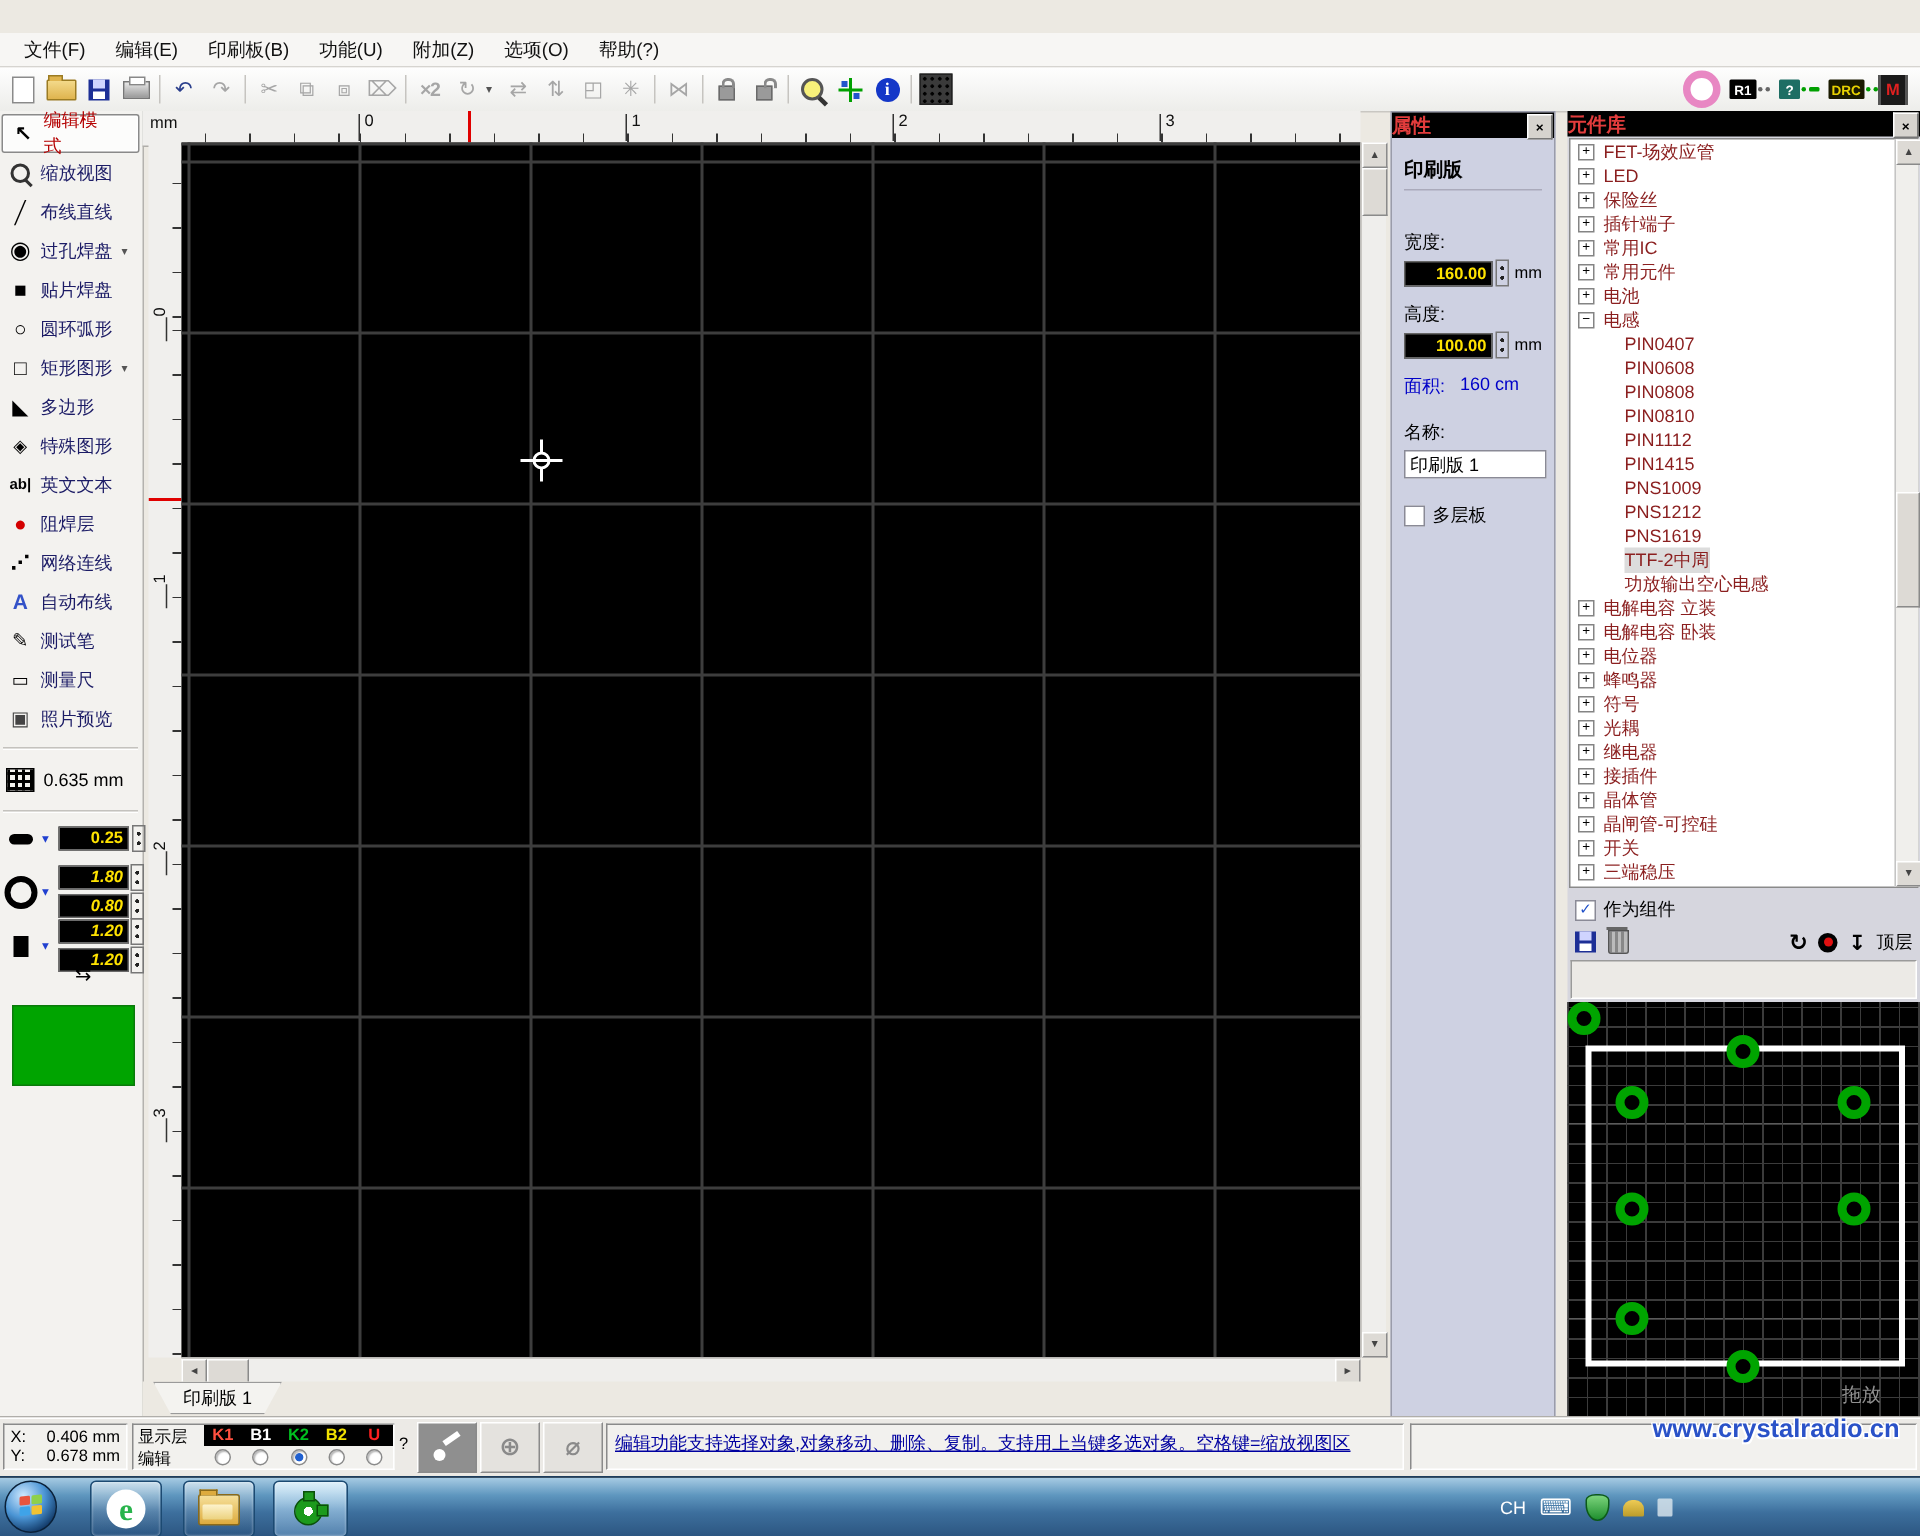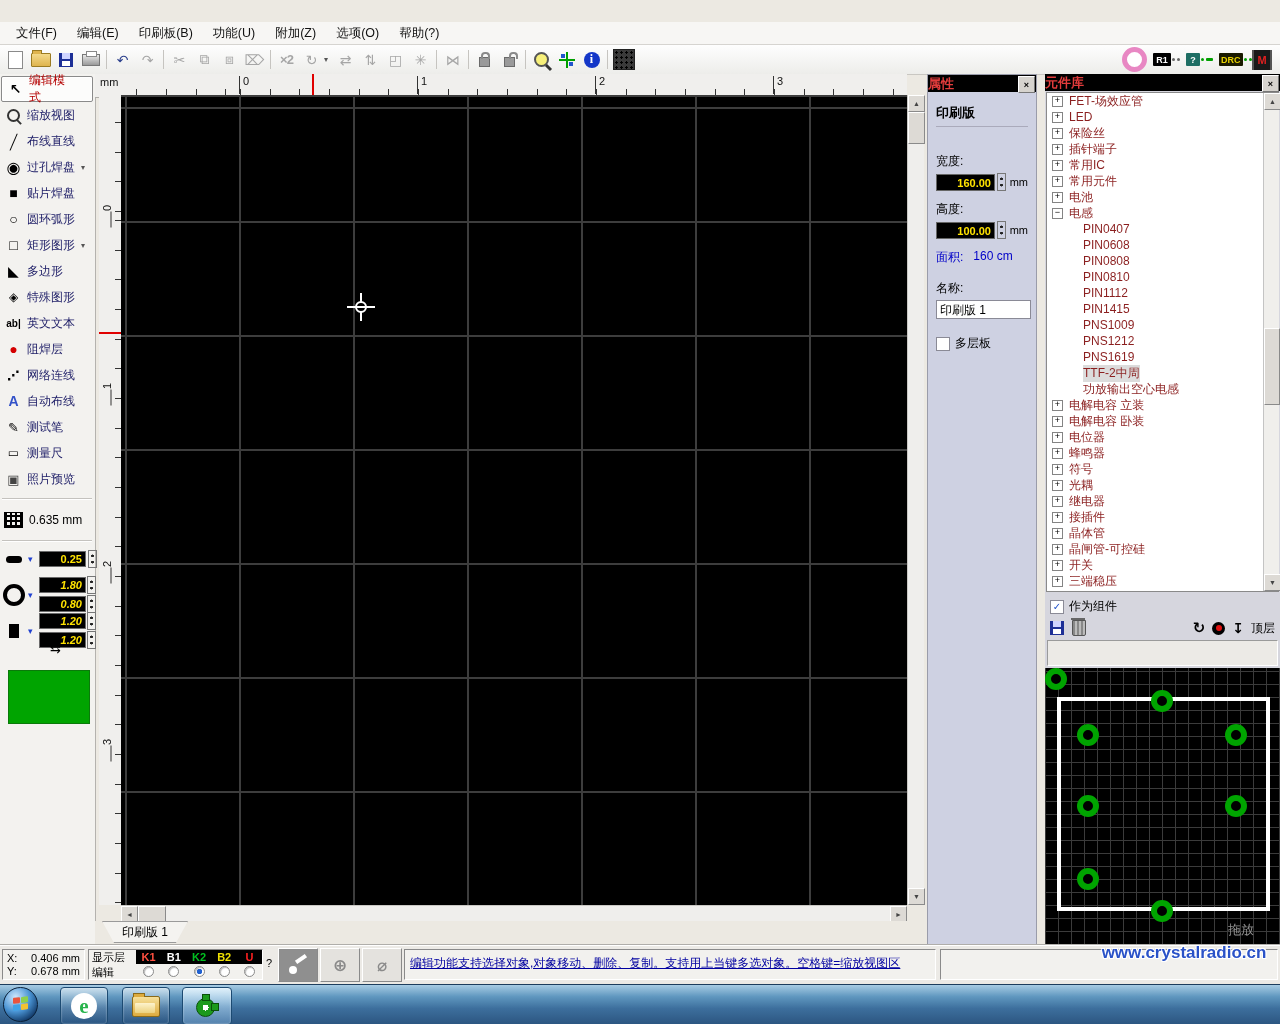--- a/index.html
+++ b/index.html
@@ -846,17 +846,25 @@
       <span class="ci-e">e</span>
     </div>
   <div id="tk2" class="tkbtn">
       <span class="ci-fold2"></span>
     </div>
   <div id="tk3" class="tkbtn">
       <span class="ci-sprint">
         <span class="kn"></span>
       </span>
     </div>
+  <div id="tray">
+    <span class="trtxt">CH</span>
+    <span class="kbd">⌨</span>
+    <span class="ci-shield"></span>
+    <span class="ghosti"></span>
+    <span class="ghost2"></span>
+    <span id="traypad"></span>
+  </div>
 </div>
 
 <div id="wm">
   <div id="wm2">www.crystalradio.cn</div>
 </div>
 
 </body></html>

